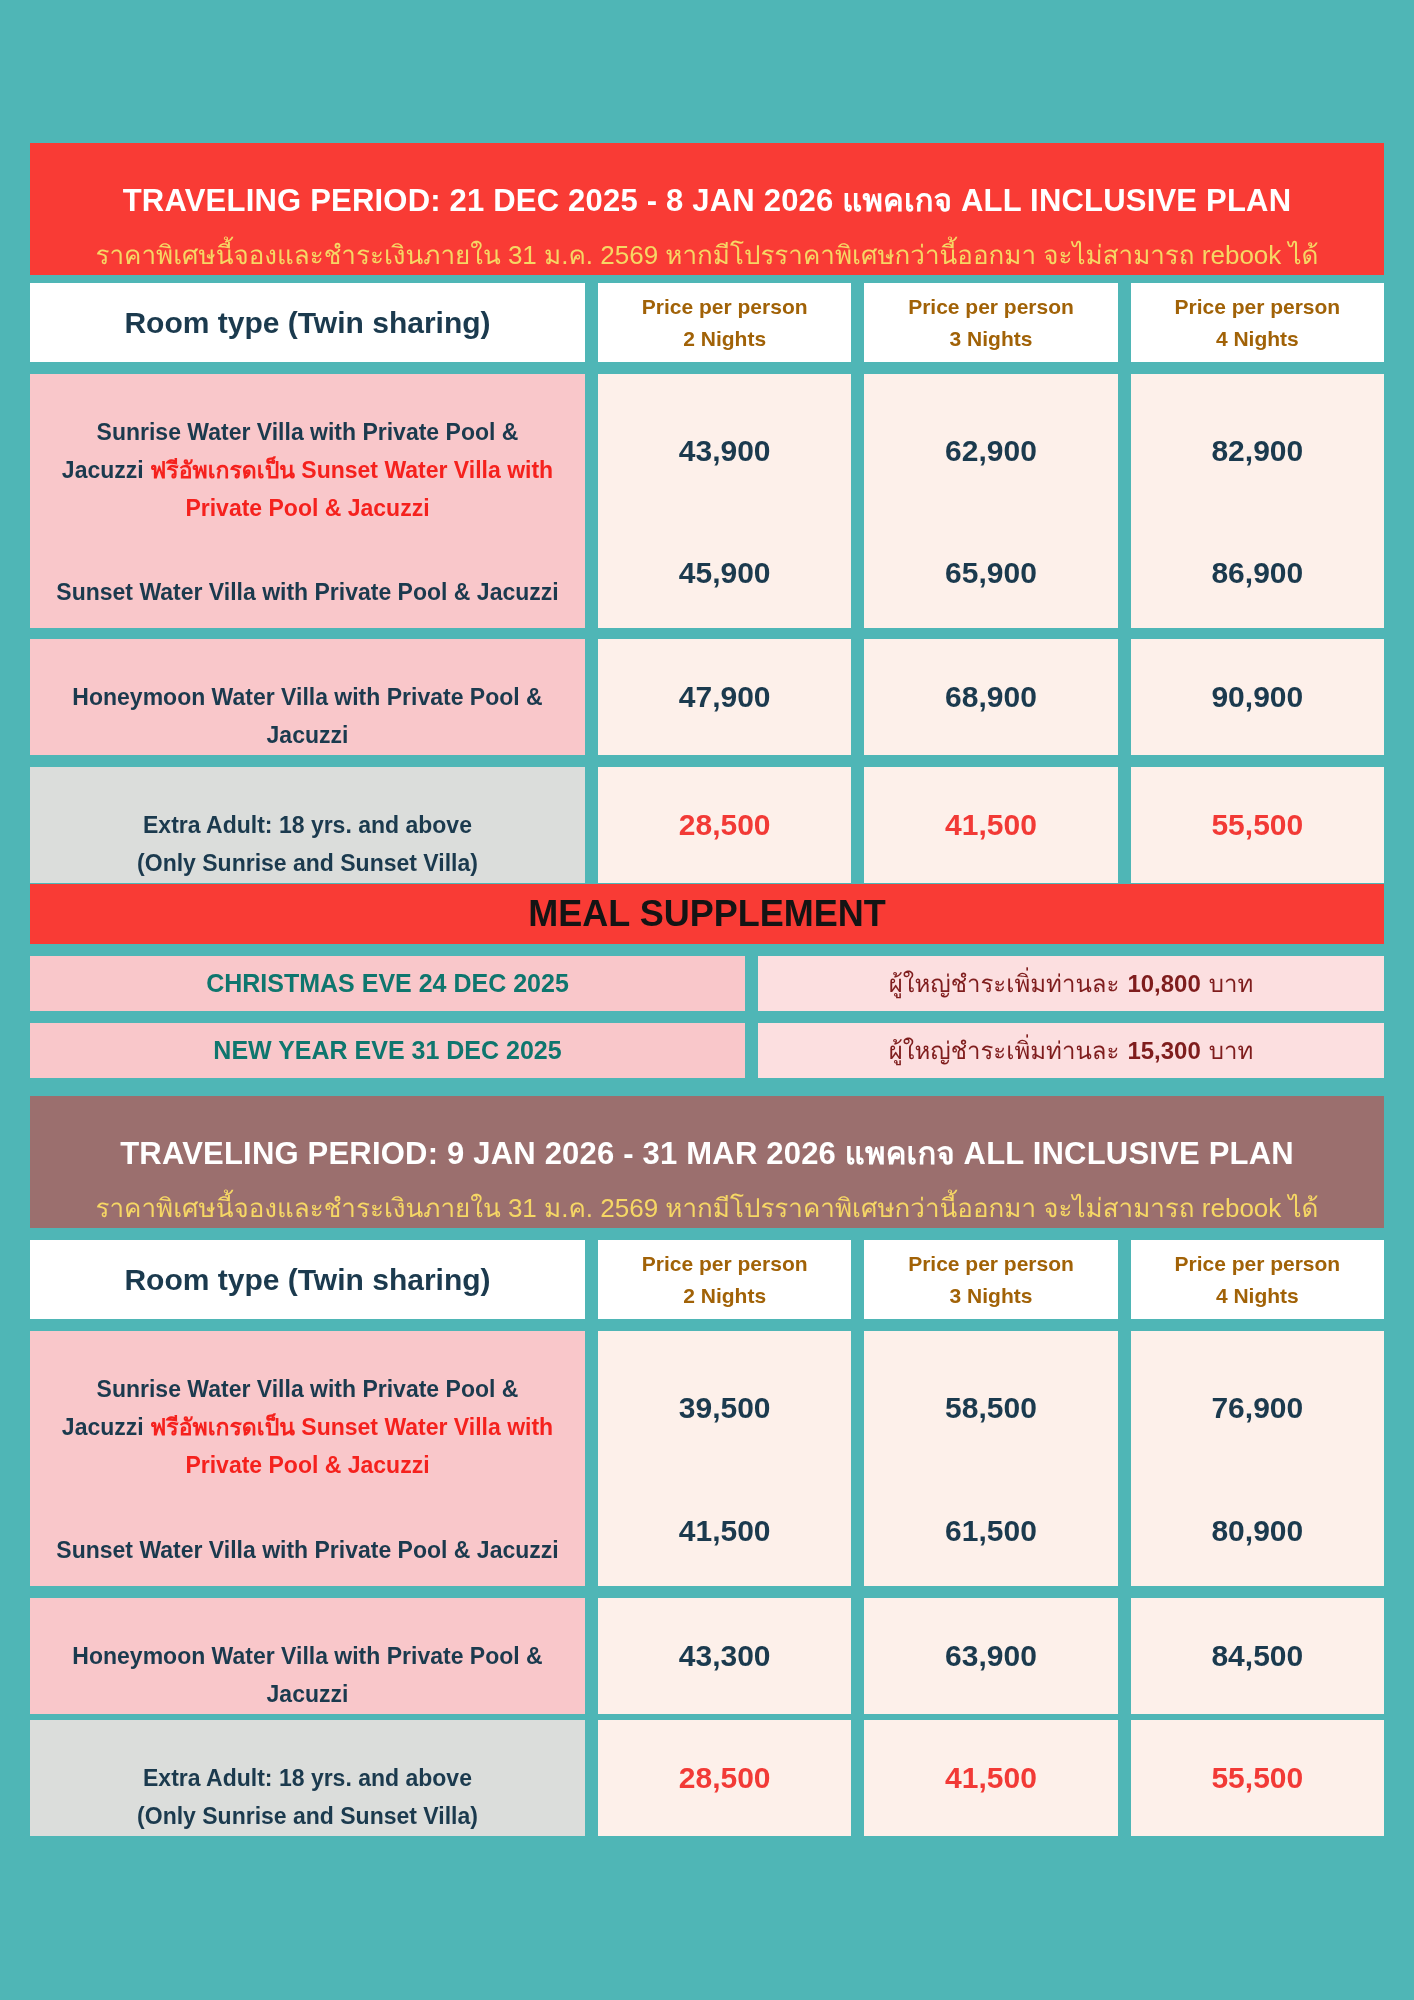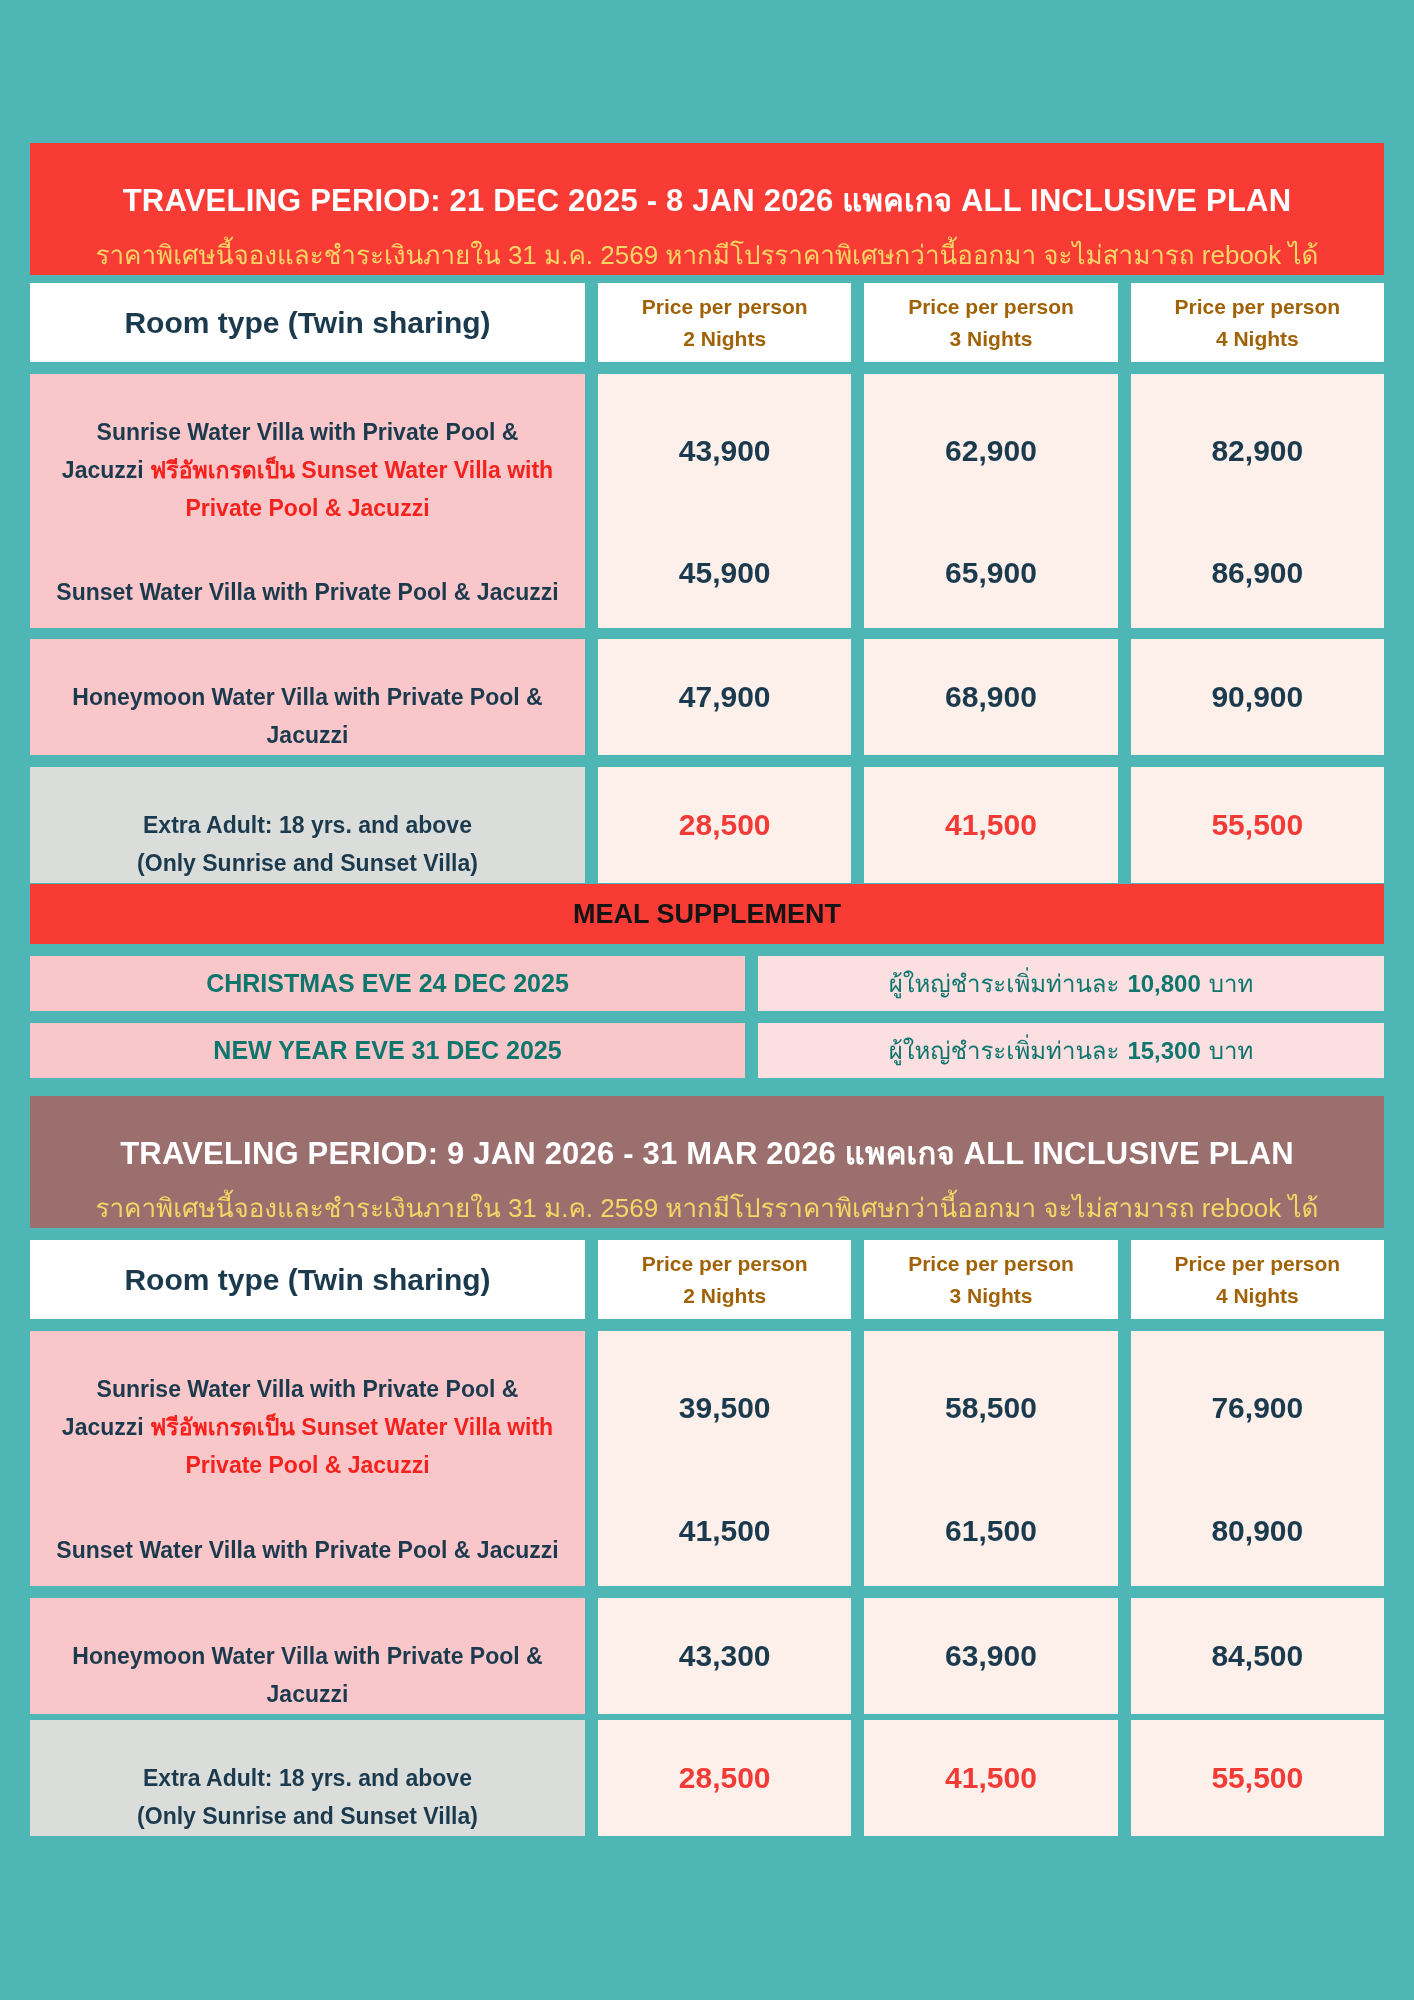--- a/index.html
+++ b/index.html
@@ -36,27 +36,27 @@
   .t2 .trow-last { height:100px; margin-top:12px; }
   .room { background:#f9c7ca; color:#1b3a4e; font-weight:bold; font-size:23px; line-height:1.65; padding:0 26px; display:block; display:flex; }
   .room .lbl-wrap { display:block;margin-top:40px; }
   .room.gray { background:#dbdddb; }
   .hl { color:#f5211d; }
   .price { background:#fdf0ea; color:#1b3a4e; font-weight:bold; font-size:30px; }
   .price.red { color:#f23a36; }
 
   
   .meal-banner {
-    background:#f93b35; color:#141414; font-weight:bold; font-size:27px;
+    background:#f93b35; color:#141414; font-weight:bold; font-size:36px;
     height:60px; margin-top:12px;
     display:flex; align-items:center; justify-content:center;
   }
   .meal-grid { display:grid; grid-template-columns:715px 1fr; column-gap:13px; height:55px; margin-top:12px; }
   .meal-left { background:#f9c7ca; color:#0f766e; font-weight:bold; font-size:25px; }
-  .meal-right { background:#fcdfe0; color:#0f766e; font-size:24px; flex-direction:row; gap:8px; }
+  .meal-right { background:#fcdfe0; color:#7f1d1d; font-size:24px; flex-direction:row; gap:8px; }
   .meal-right b { font-weight:bold; }
 </style>
 </head>
 <body>
 
 <div class="content">
 
   <div class="banner">
     <div class="banner-title">TRAVELING PERIOD: 21 DEC 2025 - 8 JAN 2026  แพคเกจ ALL INCLUSIVE PLAN</div>
     <div class="banner-subtitle">ราคาพิเศษนี้จองและชำระเงินภายใน 31 ม.ค. 2569 หากมีโปรราคาพิเศษกว่านี้ออกมา จะไม่สามารถ rebook ได้</div>

